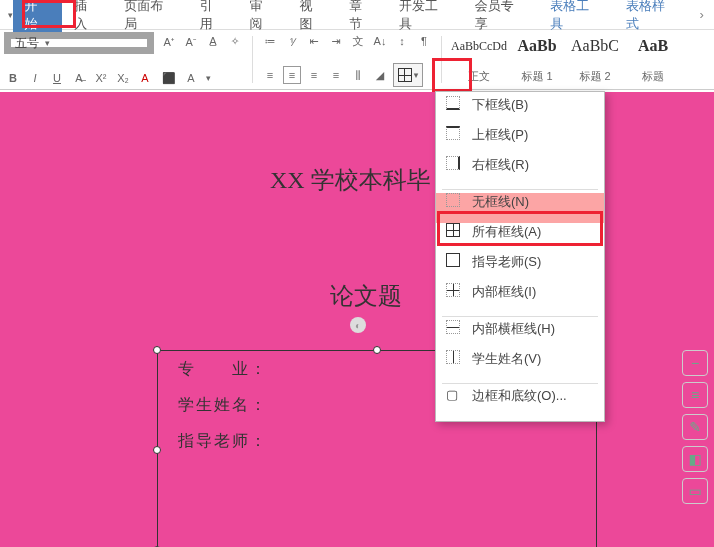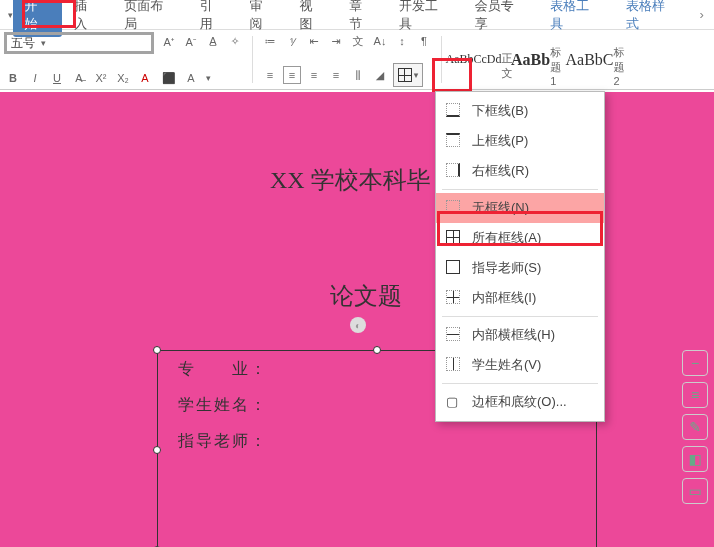--- a/index.html
+++ b/index.html
@@ -9,35 +9,35 @@
 .tab.active{background:#4a7ebb;color:#fff;border-radius:3px}
 .tab.blue{color:#4a7ebb}
 .arrow-right{padding:4px 10px;color:#888}
 .hl-red{border:3px solid #e23;position:absolute;pointer-events:none}
 .ribbon{display:flex;align-items:stretch;height:60px;border-bottom:1px solid #ccc;padding:2px 4px;gap:6px}
 .rgroup{display:flex;flex-direction:column;justify-content:space-between;gap:2px}
 .rrow{display:flex;align-items:center;gap:4px}
 .ricon{width:22px;height:22px;display:flex;align-items:center;justify-content:center;color:#666;border:1px solid transparent;font-size:14px}
 .ricon.small{width:18px;height:18px;font-size:11px}
 .divider{width:1px;background:#ddd;margin:4px 2px}
-.fontsize{display:flex;align-items:center;border:3px solid #a3a3a3;height:22px;padding:0 4px;font-size:12px;color:#333;gap:4px}
+.fontsize{display:flex;align-items:center;border:7px solid #a3a3a3;height:22px;padding:0 4px;font-size:12px;color:#333;gap:4px}
 .styles{display:flex;align-items:stretch}
-.stylecell{width:58px;display:flex;flex-direction:row;align-items:center;justify-content:center;border:1px solid transparent;padding:2px;cursor:pointer}
+.stylecell{width:58px;display:flex;flex-direction:column;align-items:center;justify-content:center;border:1px solid transparent;padding:2px;cursor:pointer}
 .stylecell .prev{font-family:Times,serif;font-size:16px;height:22px;display:flex;align-items:center}
 .stylecell .lbl{font-size:11px;color:#666;margin-top:12px}
 .borderbtn{width:30px;height:24px;border:1px solid #999;display:flex;align-items:center;justify-content:center;background:#f5f5f5}
 .doc{position:absolute;left:0;right:0;top:92px;bottom:0;background:#ec4899}
 .title1{position:absolute;left:270px;top:72px;font-size:24px;font-family:SimSun}
 .title2{position:absolute;left:330px;top:188px;font-size:24px;font-family:SimSun}
 .sel-anchor{position:absolute;left:350px;top:225px;width:16px;height:16px;border-radius:50%;background:#ddd;display:flex;align-items:center;justify-content:center;color:#999;font-size:10px}
 .tablebox{position:absolute;left:157px;top:258px;width:440px;height:200px;border:1px solid #333}
 .tablebox .handle{position:absolute;width:8px;height:8px;background:#fff;border:1px solid #333;border-radius:50%}
 .trow{height:36px;display:flex;align-items:center;padding-left:20px;font-size:16px;font-family:SimSun;letter-spacing:2px}
 .menu{position:absolute;left:435px;top:91px;width:170px;background:#fff;border:1px solid #bbb;box-shadow:3px 3px 8px rgba(0,0,0,0.25);padding:4px 0}
-.mitem{display:flex;align-items:center;height:30px;padding:0 10px;gap:10px;font-size:13px;color:#444;cursor:pointer}
+.mitem{display:flex;align-items:flex-start;height:30px;padding:0 10px;gap:10px;font-size:13px;color:#444;cursor:pointer}
 .mitem.sel{background:#fca5a5}
 .msep{height:1px;background:#ddd;margin:3px 6px}
 .micon{width:16px;height:16px;display:inline-block;position:relative}
 .bico{border:1px dotted #999;width:14px;height:14px;display:block}
 .bico.bottom{border-bottom:2px solid #333}
 .bico.top{border-top:2px solid #333}
 .bico.left{border-left:2px solid #333}
 .bico.right{border-right:2px solid #333}
 .bico.none{}
 .bico.all{border:1.5px solid #333;background:linear-gradient(#333,#333) center/1px 100% no-repeat,linear-gradient(#333,#333) center/100% 1px no-repeat}
@@ -137,20 +137,24 @@
       <div class="lbl">正文</div>
     </div>
     <div class="stylecell">
       <div class="prev" style="font-weight:bold">AaBb</div>
       <div class="lbl">标题 1</div>
     </div>
     <div class="stylecell">
       <div class="prev">AaBbC</div>
       <div class="lbl">标题 2</div>
     </div>
+    <div class="stylecell">
+      <div class="prev" style="font-weight:bold">AaB</div>
+      <div class="lbl">标题</div>
+    </div>
   </div>
 </div>
 
 <div class="hl-red" style="left:432px;top:58px;width:40px;height:34px"></div>
 
 <div class="doc">
   <div class="title1">XX 学校本科毕</div>
   <div class="title2">论文题</div>
   <div class="sel-anchor">◐</div>
 

